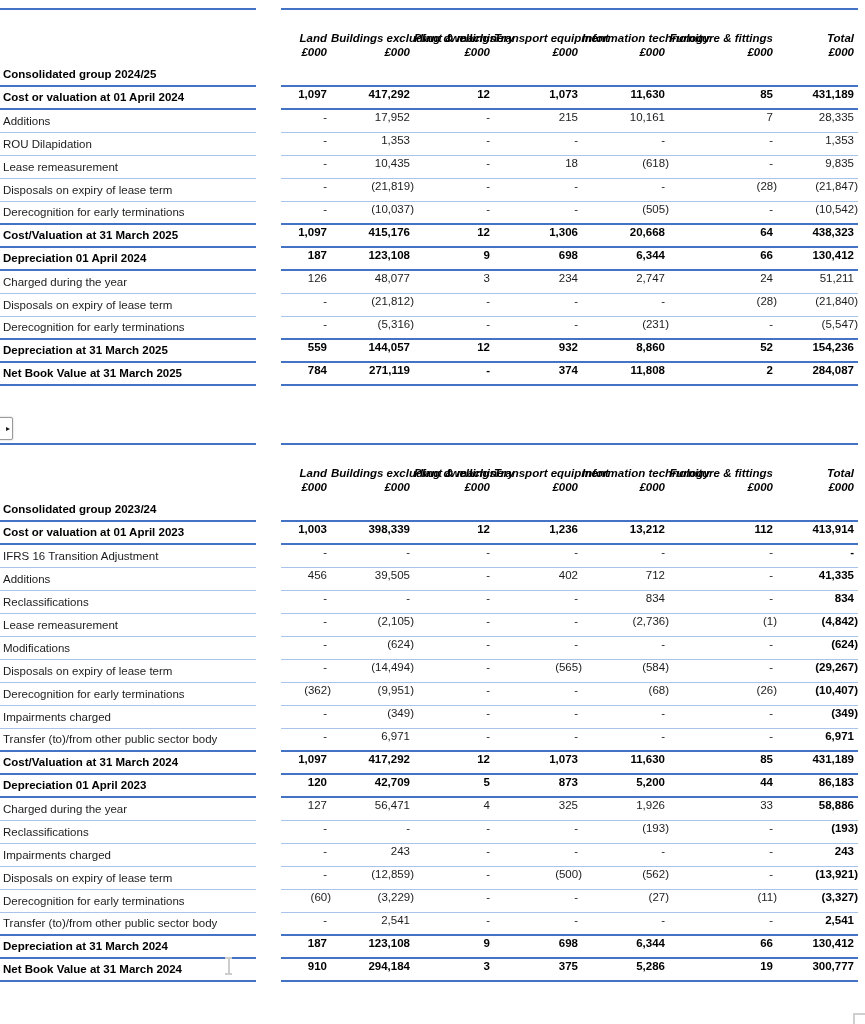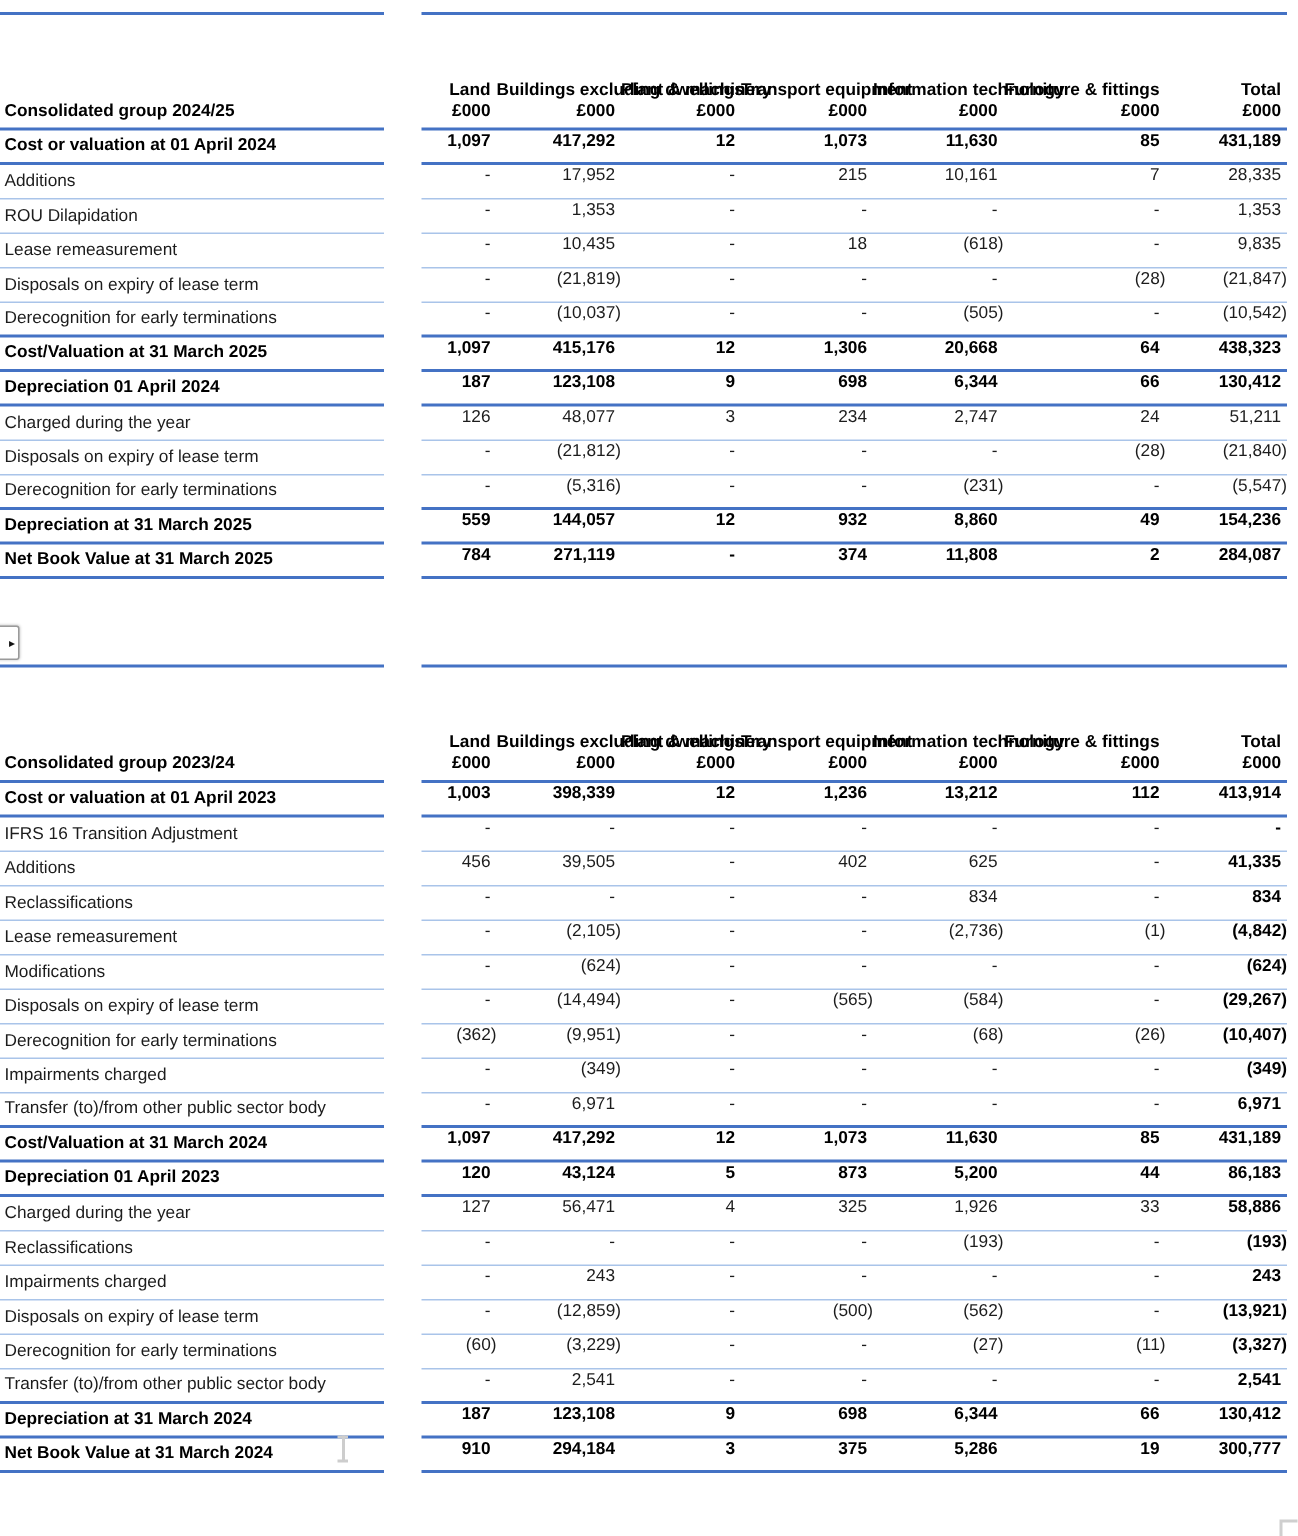--- a/index.html
+++ b/index.html
@@ -29,21 +29,21 @@
   .c4{width:87px;}.c5{width:108px;}.c6{width:81px;}
   
   .rule-thin  .lbl,.rule-thin  .data{border-bottom:1px solid var(--light);}
   .rule-thick .lbl,.rule-thick .data{border-bottom:2px solid var(--strong);}
   .hdr .lbl,.hdr .data{
     border-top:2px solid var(--strong);
     border-bottom:2px solid var(--strong);
   }
   .hdr{height:79px;}
   .hdr .lbl{align-items:flex-end;font-weight:700;color:#000;padding-bottom:4px;}
-  .hdr .data{align-items:flex-end;}
+  .hdr .data{align-items:center;font-style:italic;}
   .hdr .cell{padding-bottom:4px;font-weight:700;color:#000;line-height:13.5px;}
   .body-row{min-height:23px;}
   .bold-row .lbl,.bold-row .cell{font-weight:700;color:#000;}
   .cell.tbold{font-weight:700;color:#000;}
   
   .paste-btn{
     position:absolute;left:-6px;top:417px;width:19px;height:23px;
     background:#fff;border:1px solid #9a9a9a;border-radius:2px;
     box-shadow:0 0 2px rgba(0,0,0,.25);
     display:flex;align-items:center;justify-content:flex-end;
@@ -246,21 +246,21 @@
     </div>
     <div class="row body-row rule-thick bold-row">
       <div class="lbl">Depreciation at 31 March 2025</div>
       <div class="gap"></div>
       <div class="data">
         <div class="cell c0">559</div>
         <div class="cell c1">144,057</div>
         <div class="cell c2">12</div>
         <div class="cell c3">932</div>
         <div class="cell c4">8,860</div>
-        <div class="cell c5">49</div>
+        <div class="cell c5">52</div>
         <div class="cell c6">154,236</div>
       </div>
     </div>
     <div class="row body-row rule-thick bold-row">
       <div class="lbl">Net Book Value at 31 March 2025</div>
       <div class="gap"></div>
       <div class="data">
         <div class="cell c0">784</div>
         <div class="cell c1">271,119</div>
         <div class="cell c2">-</div>
@@ -333,21 +333,21 @@
       </div>
     </div>
     <div class="row body-row rule-thin">
       <div class="lbl">Additions</div>
       <div class="gap"></div>
       <div class="data">
         <div class="cell c0">456</div>
         <div class="cell c1">39,505</div>
         <div class="cell c2">-</div>
         <div class="cell c3">402</div>
-        <div class="cell c4">625</div>
+        <div class="cell c4">712</div>
         <div class="cell c5">-</div>
         <div class="cell c6 tbold">41,335</div>
       </div>
     </div>
     <div class="row body-row rule-thin">
       <div class="lbl">Reclassifications</div>
       <div class="gap"></div>
       <div class="data">
         <div class="cell c0">-</div>
         <div class="cell c1">-</div>
@@ -447,21 +447,21 @@
         <div class="cell c4">11,630</div>
         <div class="cell c5">85</div>
         <div class="cell c6">431,189</div>
       </div>
     </div>
     <div class="row body-row rule-thick bold-row">
       <div class="lbl">Depreciation 01 April 2023</div>
       <div class="gap"></div>
       <div class="data">
         <div class="cell c0">120</div>
-        <div class="cell c1">43,124</div>
+        <div class="cell c1">42,709</div>
         <div class="cell c2">5</div>
         <div class="cell c3">873</div>
         <div class="cell c4">5,200</div>
         <div class="cell c5">44</div>
         <div class="cell c6">86,183</div>
       </div>
     </div>
     <div class="row body-row rule-thin">
       <div class="lbl">Charged during the year</div>
       <div class="gap"></div>

